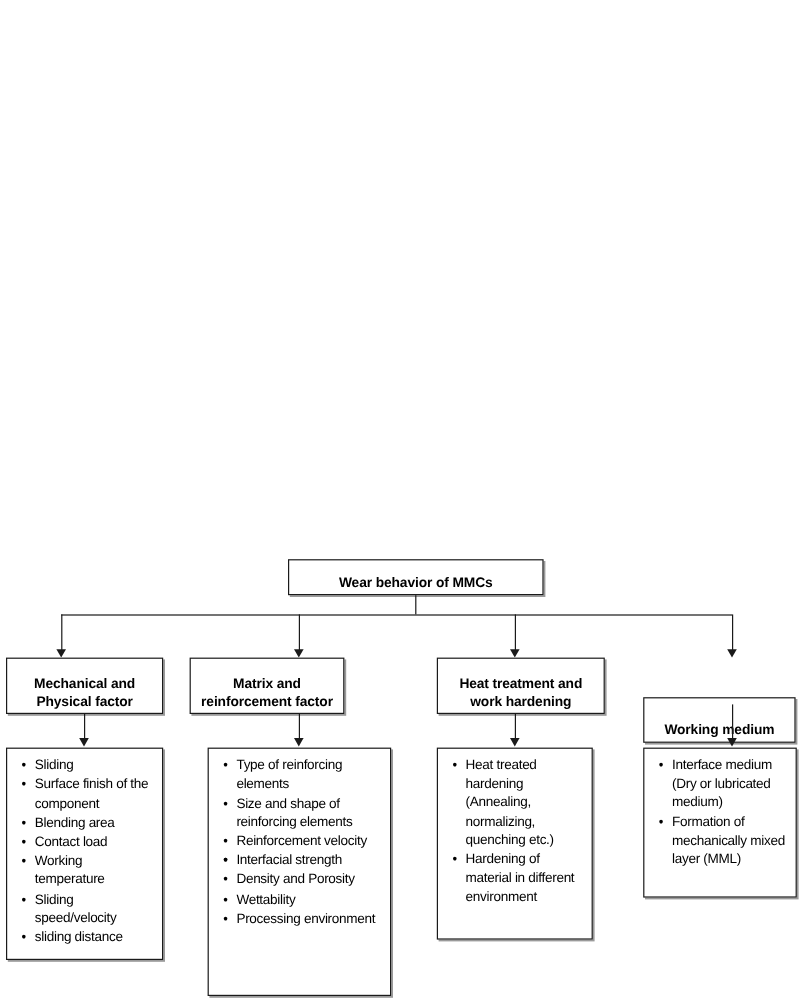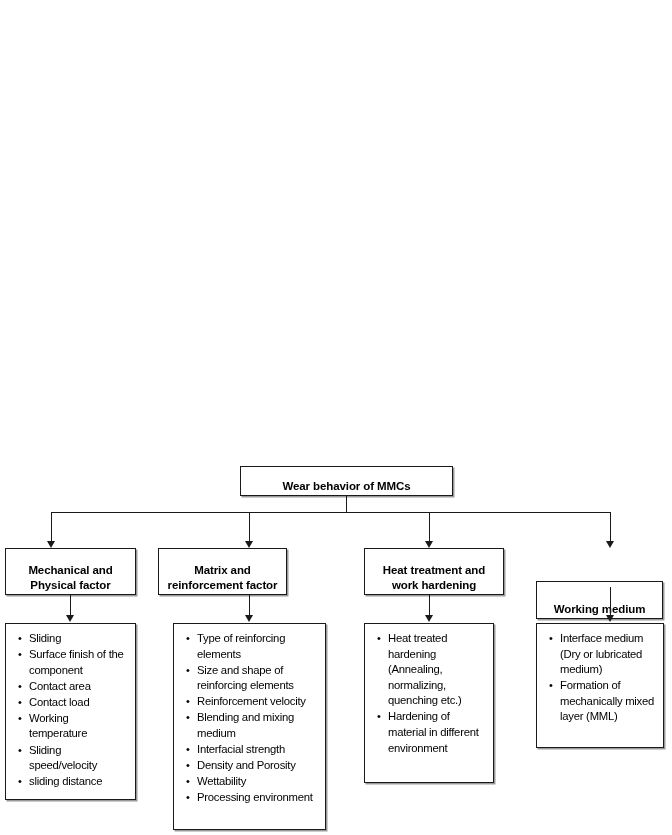--- a/index.html
+++ b/index.html
@@ -136,34 +136,34 @@
   <div class="vline" style="left:429px; top:595px; height:21px;"></div>
   <div class="arrowhead" style="left:425px; top:615px;"></div>
 
   <div class="vline" style="left:610px; top:587px; height:29px;"></div>
   <div class="arrowhead" style="left:606px; top:615px;"></div>
 
   <div class="box box-list" style="left:5px; top:623px; width:131px; height:177px;">
     <ul>
         <li><span class="bullet">•</span><span>Sliding</span></li>
         <li><span class="bullet">•</span><span>Surface finish of the component</span></li>
-        <li><span class="bullet">•</span><span>Contact area</span></li>
+        <li><span class="bullet">•</span><span>Blending area</span></li>
         <li><span class="bullet">•</span><span>Contact load</span></li>
         <li><span class="bullet">•</span><span>Working temperature</span></li>
         <li><span class="bullet">•</span><span>Sliding speed/velocity</span></li>
         <li><span class="bullet">•</span><span>sliding distance</span></li>
       </ul>
   </div>
 
   <div class="box box-list" style="left:173px; top:623px; width:153px; height:207px;">
     <ul>
         <li><span class="bullet">•</span><span>Type of reinforcing elements</span></li>
         <li><span class="bullet">•</span><span>Size and shape of reinforcing elements</span></li>
         <li><span class="bullet">•</span><span>Reinforcement velocity</span></li>
-        <li><span class="bullet">•</span><span>Blending and mixing medium</span></li>
+        <li><span class="bullet">•</span></li>
         <li><span class="bullet">•</span><span>Interfacial strength</span></li>
         <li><span class="bullet">•</span><span>Density and Porosity</span></li>
         <li><span class="bullet">•</span><span>Wettability</span></li>
         <li><span class="bullet">•</span><span>Processing environment</span></li>
       </ul>
   </div>
 
   <div class="box box-list" style="left:364px; top:623px; width:130px; height:160px;">
     <ul>
         <li><span class="bullet">•</span><span>Heat treated hardening (Annealing, normalizing, quenching etc.)</span></li>

